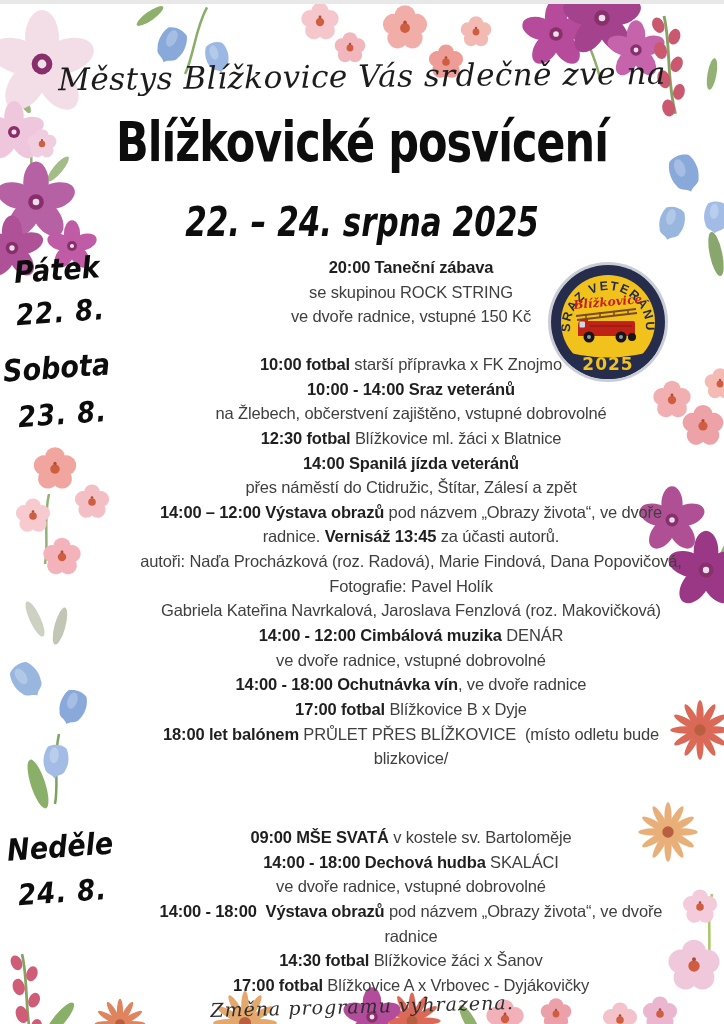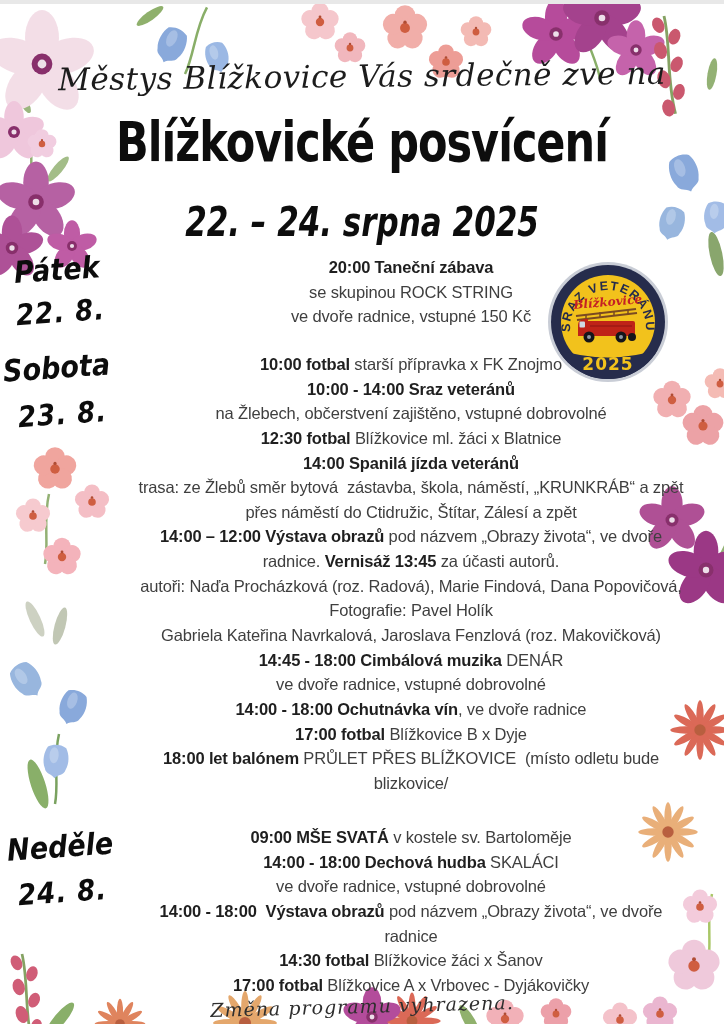--- a/index.html
+++ b/index.html
@@ -246,28 +246,27 @@
       <div class="line"><span class="b">20:00 Taneční zábava</span></div>
       <div class="line"><span class="r">se skupinou ROCK STRING</span></div>
       <div class="line"><span class="r">ve dvoře radnice, vstupné 150 Kč</span></div>
     </div>
   <div class="sec sec-sat">
       <div class="line"><span class="b">10:00 fotbal</span><span class="r"> starší přípravka x FK Znojmo</span></div>
       <div class="line"><span class="b">10:00 - 14:00 Sraz veteránů</span></div>
       <div class="line"><span class="r">na Žlebech, občerstvení zajištěno, vstupné dobrovolné</span></div>
       <div class="line"><span class="b">12:30 fotbal</span><span class="r"> Blížkovice ml. žáci x Blatnice</span></div>
       <div class="line"><span class="b">14:00 Spanilá jízda veteránů</span></div>
-      <div class="line"><span class="r">trasa: ze Žlebů směr bytová  zástavba, škola, náměstí, „KRUNKRÁB“ a zpět</span></div>
       <div class="line"><span class="r">přes náměstí do Ctidružic, Štítar, Zálesí a zpět</span></div>
       <div class="line"><span class="b">14:00 – 12:00 Výstava obrazů</span><span class="r"> pod názvem „Obrazy života“, ve dvoře</span></div>
       <div class="line"><span class="r">radnice. </span><span class="b">Vernisáž 13:45</span><span class="r"> za účasti autorů.</span></div>
       <div class="line"><span class="r">autoři: Naďa Procházková (roz. Radová), Marie Findová, Dana Popovičová,</span></div>
       <div class="line"><span class="r">Fotografie: Pavel Holík</span></div>
       <div class="line"><span class="r">Gabriela Kateřina Navrkalová, Jaroslava Fenzlová (roz. Makovičková)</span></div>
-      <div class="line"><span class="b">14:45 - 18:00 Cimbálová muzika</span><span class="r"> DENÁR</span></div>
+      <div class="line"><span class="b">14:00 - 12:00 Cimbálová muzika</span><span class="r"> DENÁR</span></div>
       <div class="line"><span class="r">ve dvoře radnice, vstupné dobrovolné</span></div>
       <div class="line"><span class="b">14:00 - 18:00 Ochutnávka vín</span><span class="r">, ve dvoře radnice</span></div>
       <div class="line"><span class="b">17:00 fotbal</span><span class="r"> Blížkovice B x Dyje</span></div>
       <div class="line"><span class="b">18:00 let balónem</span><span class="r"> PRŮLET PŘES BLÍŽKOVICE  (místo odletu bude</span></div>
       <div class="line"><span class="r">blizkovice/</span></div>
     </div>
   <div class="sec sec-sun">
       <div class="line"><span class="b">09:00 MŠE SVATÁ</span><span class="r"> v kostele sv. Bartoloměje</span></div>
       <div class="line"><span class="b">14:00 - 18:00 Dechová hudba</span><span class="r"> SKALÁCI</span></div>
       <div class="line"><span class="r">ve dvoře radnice, vstupné dobrovolné</span></div>

